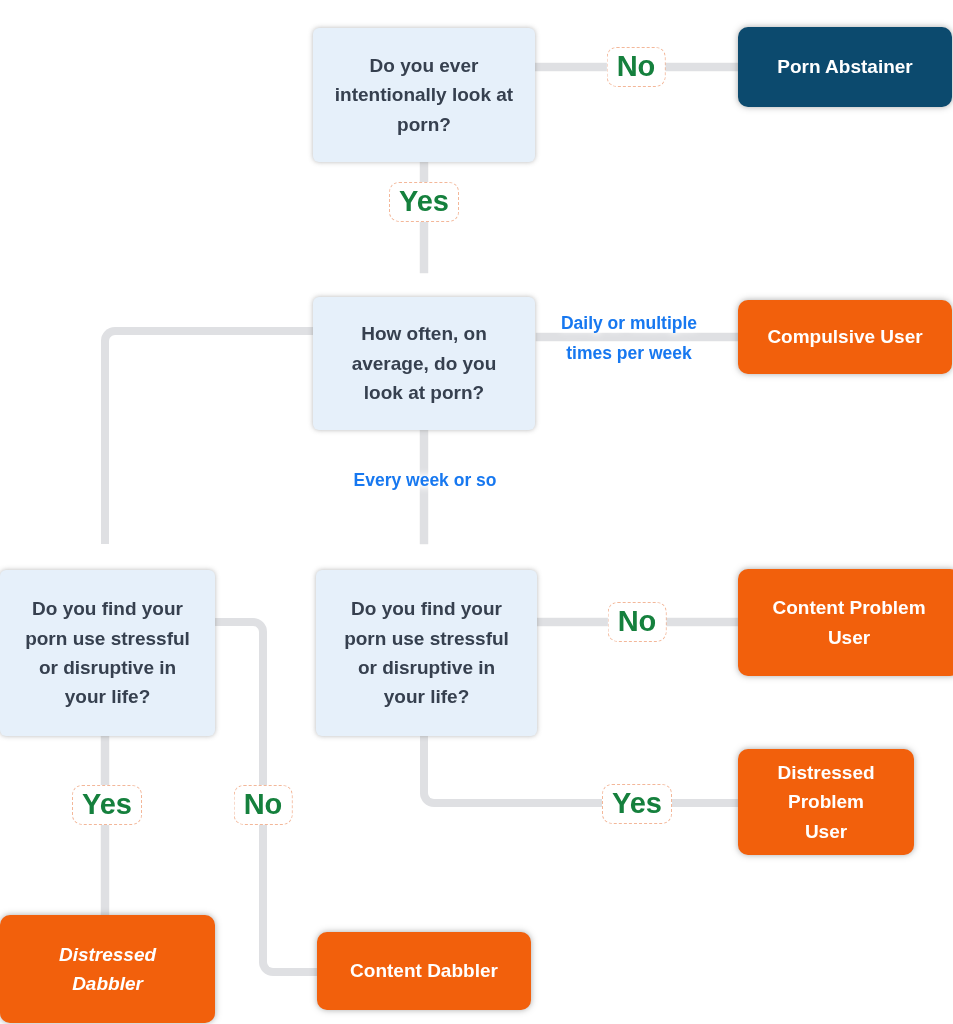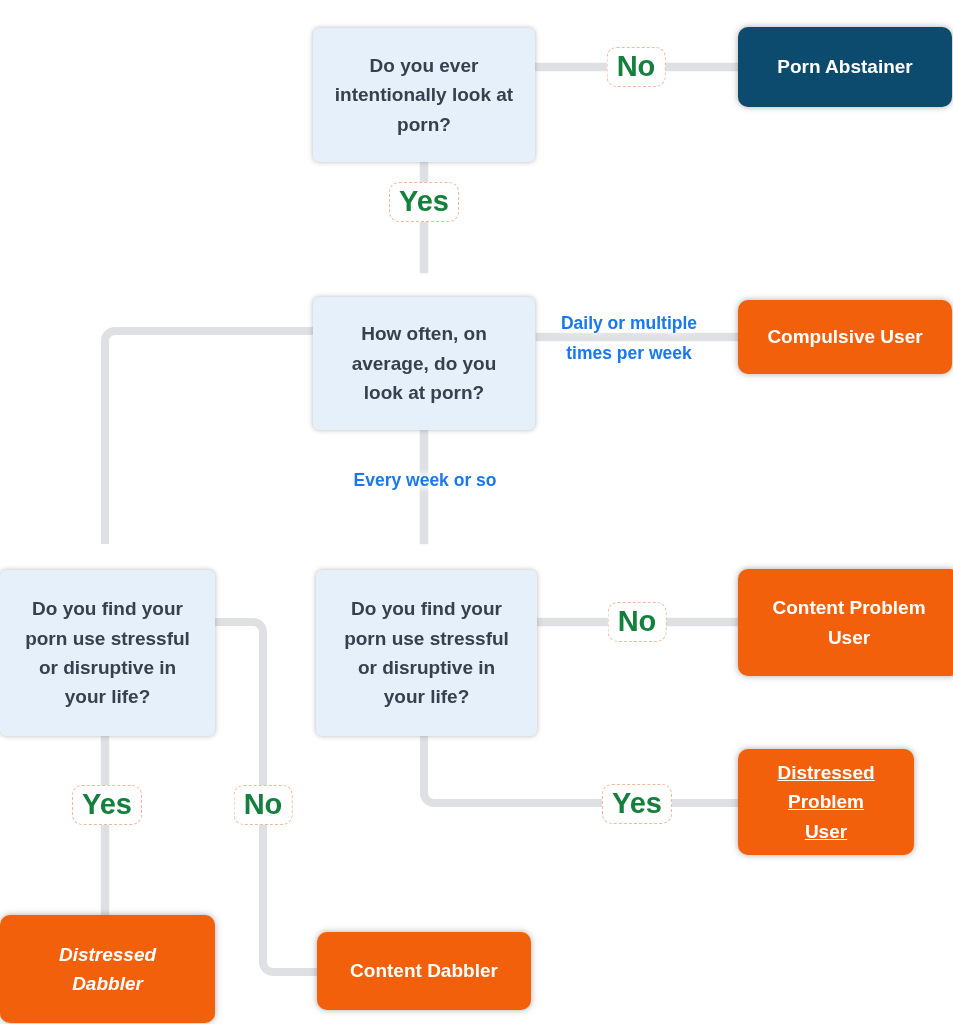--- a/index.html
+++ b/index.html
@@ -54,21 +54,21 @@
     font-size: 19px; line-height: 1.55;
     display: flex; align-items: center; justify-content: center;
     text-align: center; box-sizing: border-box;
     box-shadow: 0 0 6px rgba(85,85,85,.5);
   }
   .obox.blue   { background: #0c4a6e; }
   .obox.orange { background: #f2600c; }
   #o-abstainer          { left: 738px; top: 27px;  width: 214px; height: 80px; }
   #o-compulsive         { left: 738px; top: 300px; width: 214px; height: 74px; }
   #o-content-problem    { left: 738px; top: 569px; width: 222px; height: 107px; padding: 0 30px; }
-  #o-distressed-problem { left: 738px; top: 749px; width: 176px; height: 106px; padding: 14px 42px; text-decoration: underline; }
+  #o-distressed-problem { left: 738px; top: 749px; width: 176px; height: 106px; padding: 14px 42px; }
   #o-distressed-dabbler { left: 0;     top: 915px; width: 215px; height: 108px; padding: 0 45px; font-style: italic; }
   #o-content-dabbler    { left: 317px; top: 932px; width: 214px; height: 78px; }
 
   
   .edge-label {
     position: absolute; z-index: 4;
     color: #1778f0; font-size: 17.5px; line-height: 1.7; text-align: center;
     filter: blur(0.5px);
     text-shadow: 0 0 4px #fff, 0 0 6px #fff, 0 0 9px #fff, 0 0 12px #fff;
   }

